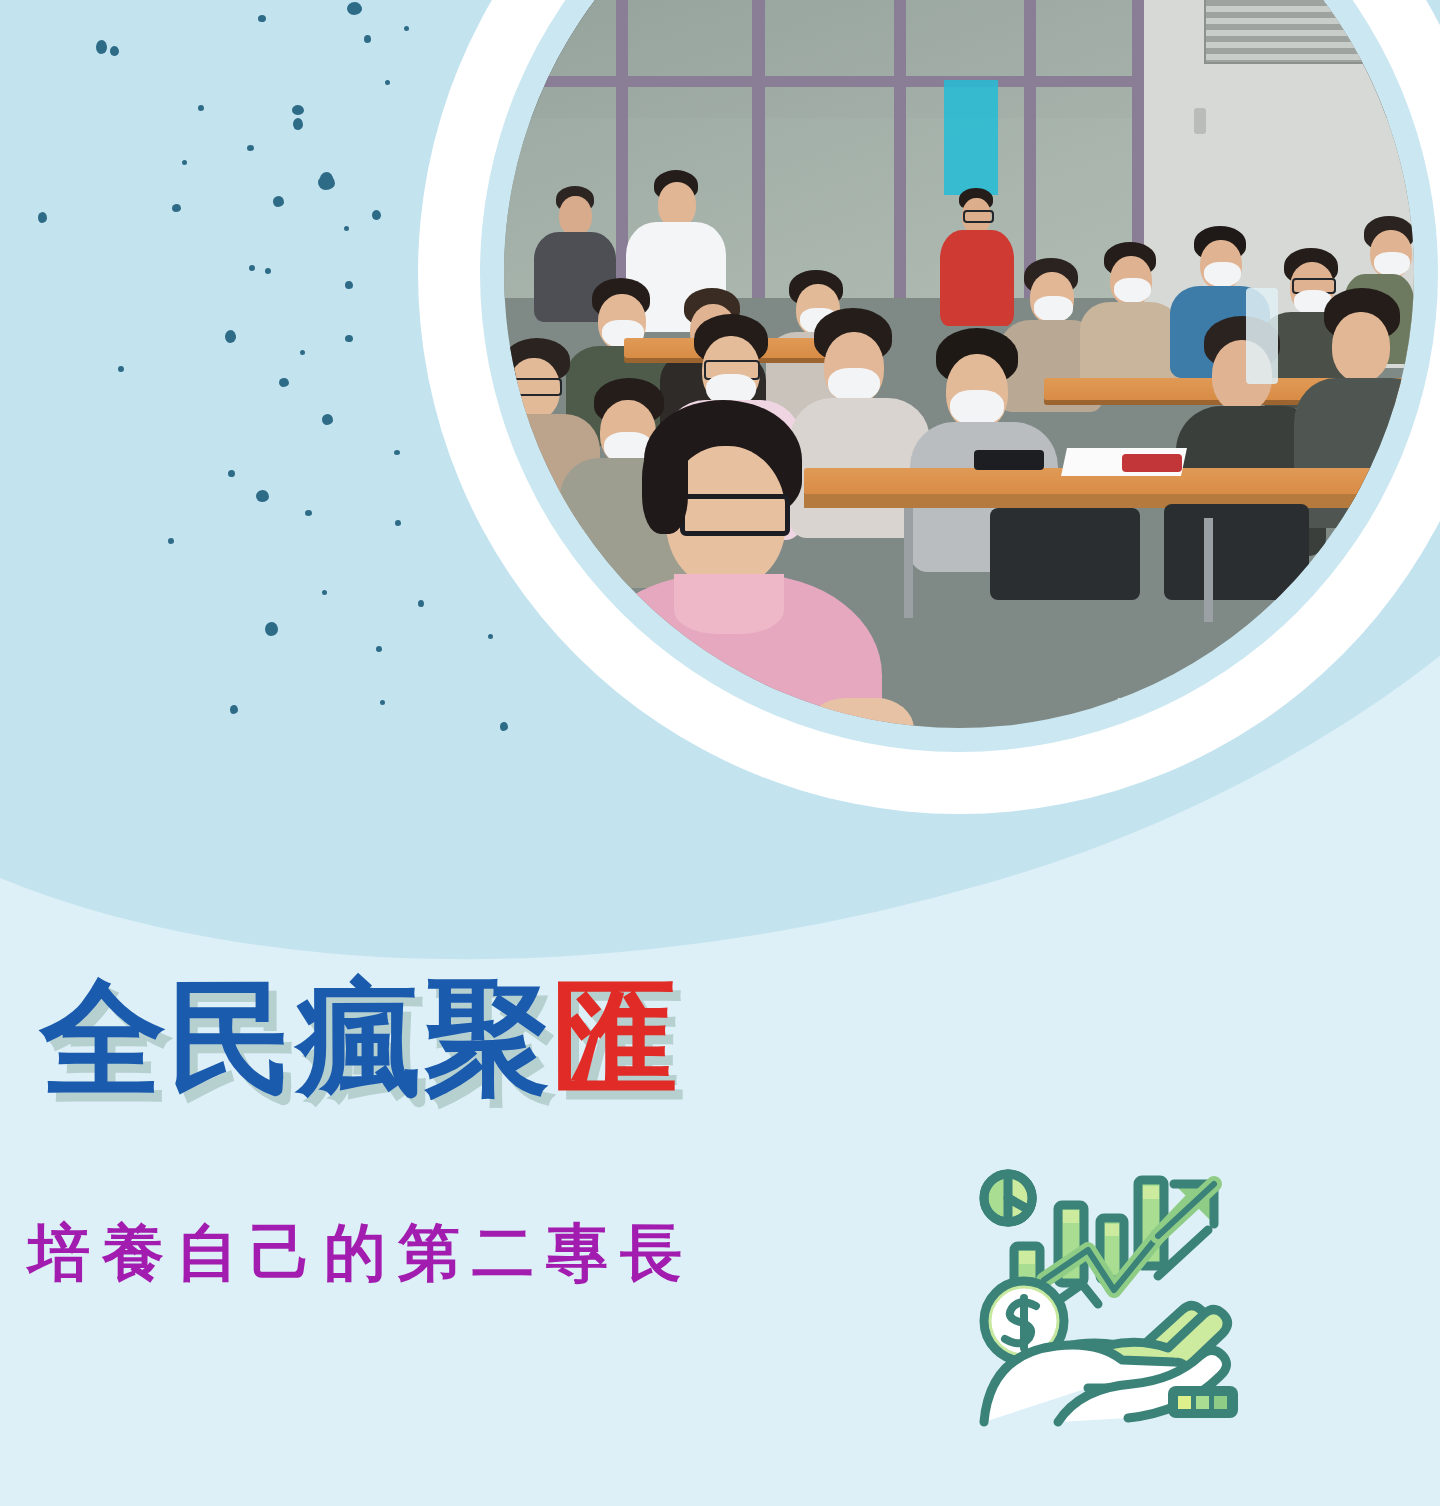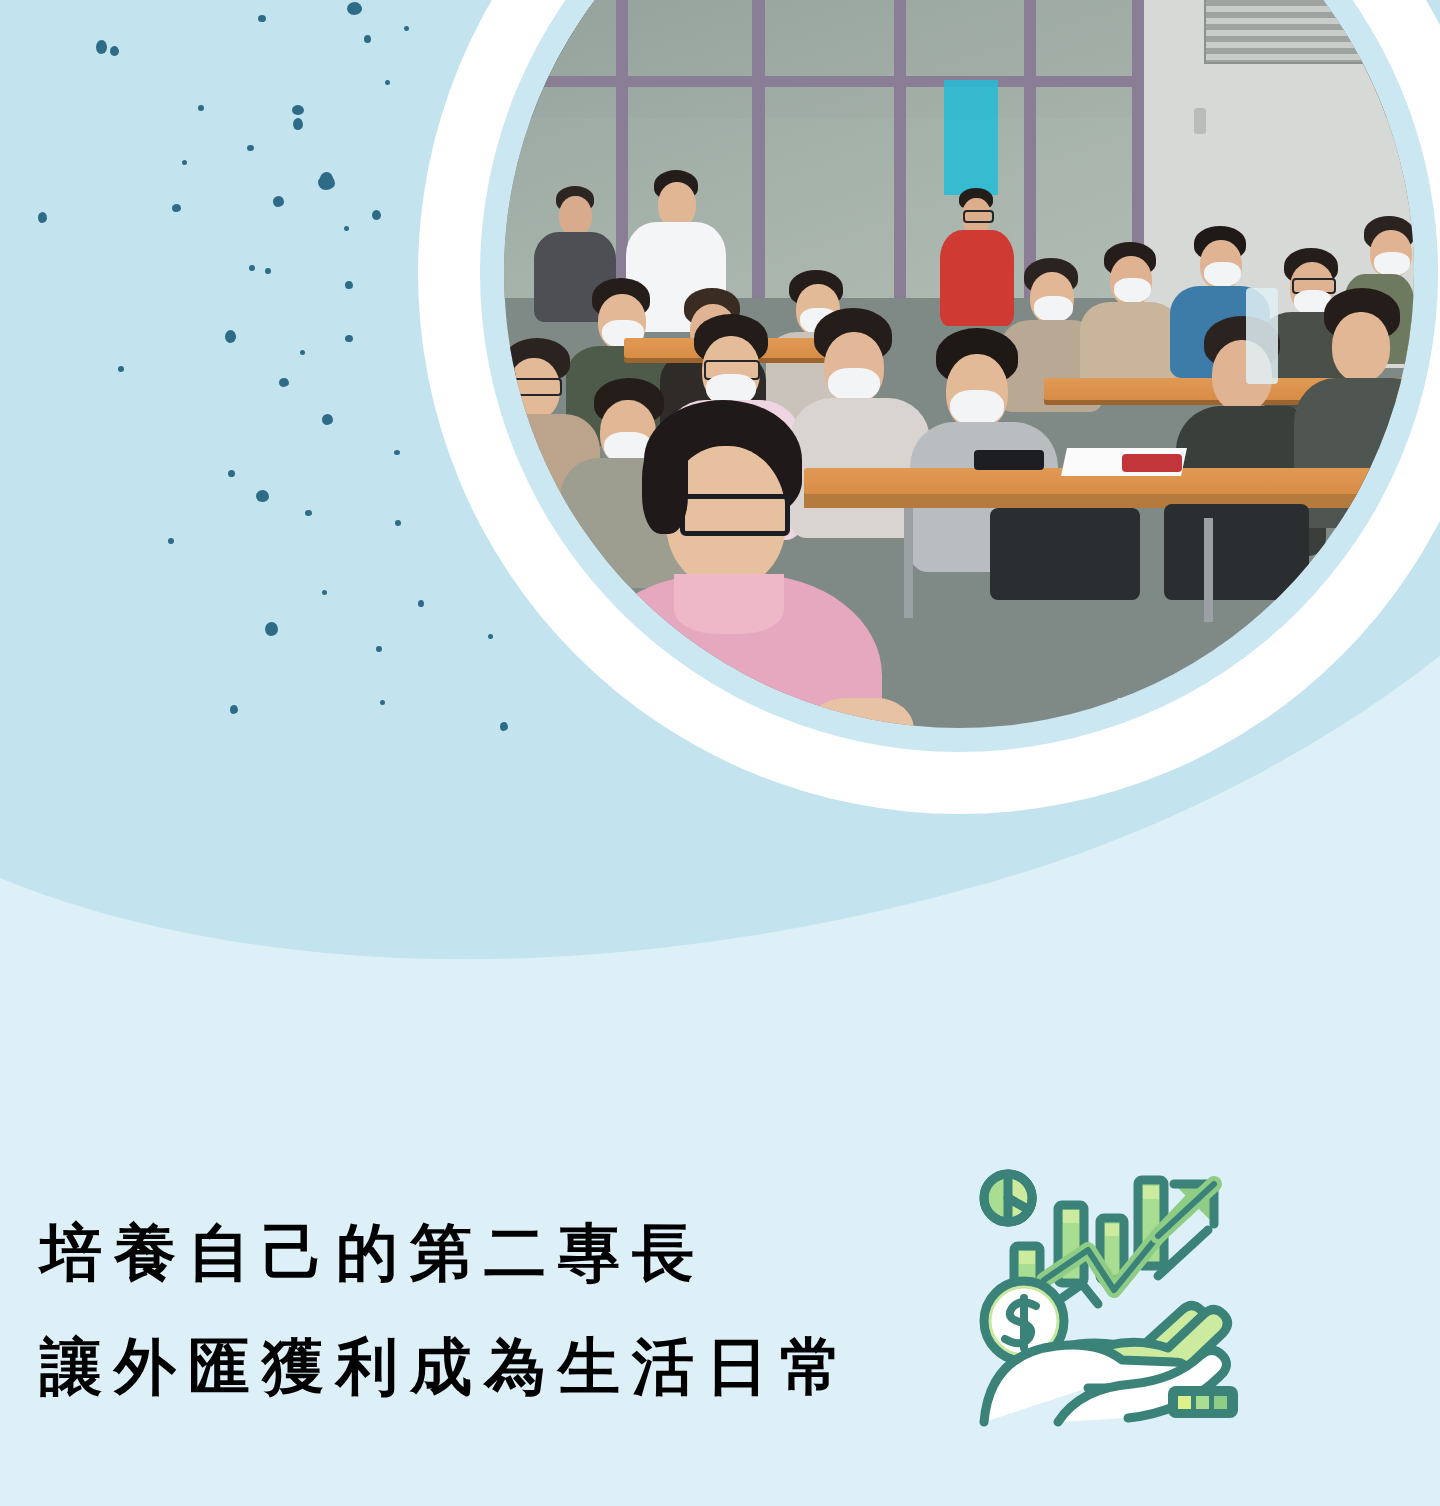--- a/index.html
+++ b/index.html
@@ -82,22 +82,22 @@
   .headline{
     position:absolute;left:40px;top:972px;white-space:nowrap;
     font-size:126px;font-weight:700;line-height:1.06;letter-spacing:2px;
     font-family:"DejaVu Sans","Liberation Sans",sans-serif;
   }
   .headline .blue{color:#1b5bae;text-shadow:8px 9px 0 rgba(150,180,175,.55);}
   .headline .red{color:#e02b26;text-shadow:8px 9px 0 rgba(150,180,175,.55);}
 
   
   .sub{
-    position:absolute;left:40px;white-space:nowrap;
-    font-size:62px;font-weight:700;color:#000000;letter-spacing:12px;
+    position:absolute;left:28px;white-space:nowrap;
+    font-size:62px;font-weight:700;color:#a21caf;letter-spacing:12px;
     font-family:"DejaVu Sans","Liberation Sans",sans-serif;line-height:1;
   }
   .sub1{top:1222px;}
   .sub2{top:1336px;}
 
   
   .fin-icon{position:absolute;left:962px;top:1158px;width:290px;height:290px;}
   .fin-icon svg{display:block;}
 </style>
 </head>
@@ -296,23 +296,25 @@
         <div class="ph" style="left:170px;top:756px;width:110px;height:60px;background:#eeb8c9;border-radius:0 0 40% 40%;"></div>
         <div class="ph" style="left:300px;top:880px;width:110px;height:92px;background:#e8c2a4;border-radius:38% 34% 30% 40%;"></div>
       </div>
 
       <div class="paper" style="left:610px;top:880px;width:170px;height:38px;"></div>
       <div class="ph" style="left:636px;top:888px;width:110px;height:7px;background:#9aa0a6;border-radius:4px;transform:rotate(-7deg);"></div>
     </div>
   </div>
 
 
+  <div class="headline">
+    <span class="blue">全民瘋聚</span><span class="red">匯</span>
+  </div>
 
   <div class="sub sub1">培養自己的第二專長</div>
-  <div class="sub sub2">讓外匯獲利成為生活日常</div>
 
   <div class="fin-icon">
     <svg viewBox="0 0 290 290" width="290" height="290" aria-hidden="true">
       <g fill="none" stroke="#3b8278" stroke-width="9" stroke-linecap="round" stroke-linejoin="round">
 
         <circle cx="46" cy="40" r="24" fill="#a9dd92"></circle>
         <path d="M46 40 L46 16 A24 24 0 0 1 67 52 Z" fill="#cdeb9e"></path>
         <path d="M46 40 L67 52 A24 24 0 0 1 46 64 Z" fill="#cdeb9e"></path>
         <circle cx="46" cy="40" r="24" fill="none"></circle>
 

